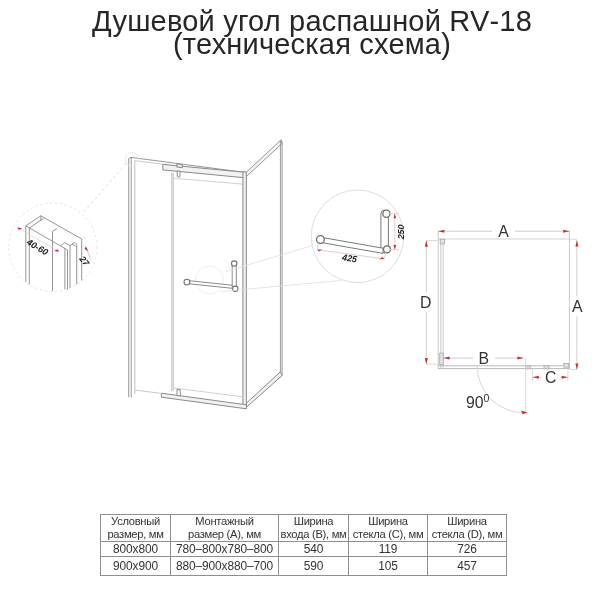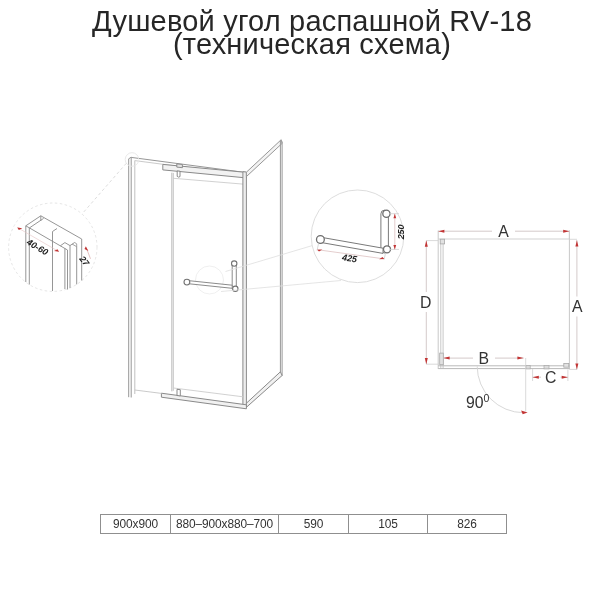--- a/index.html
+++ b/index.html
@@ -179,23 +179,37 @@
   <div id="tbl">
   <table>
     <colgroup>
           <col style="width:70px">
           <col style="width:108px">
           <col style="width:70px">
           <col style="width:79px">
           <col style="width:79px">
         </colgroup>
     <tbody>
+          <tr style="height:26px">
+            <th>Условный<br>размер, мм</th>
+            <th>Монтажный<br>размер (А), мм</th>
+            <th>Ширина<br>входа (В), мм</th>
+            <th>Ширина<br>стекла (С), мм</th>
+            <th>Ширина<br>стекла (D), мм</th>
+          </tr>
+    <tr style="height:15px">
+            <td>800х800</td>
+            <td>780–800х780–800</td>
+            <td>540</td>
+            <td>119</td>
+            <td>726</td>
+          </tr>
     <tr style="height:19px">
             <td>900х900</td>
             <td>880–900х880–700</td>
             <td>590</td>
             <td>105</td>
-            <td>826</td>
+            <td>457</td>
           </tr>
   </tbody>
       </table>
   </div>
 </div>
 
 </body></html>

